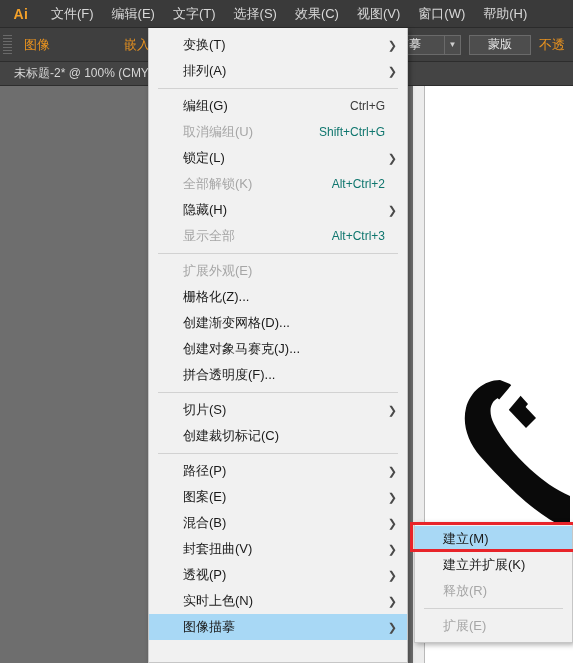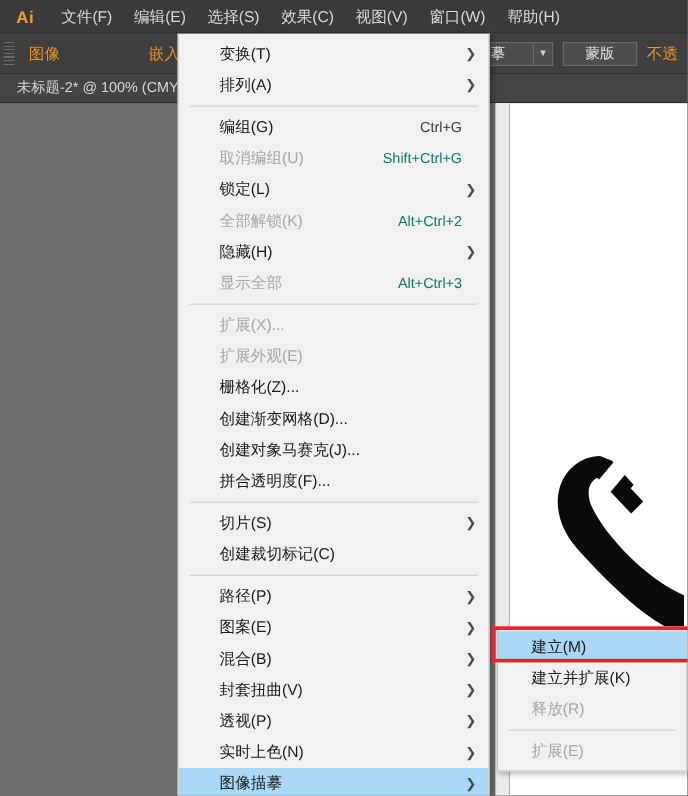--- a/index.html
+++ b/index.html
@@ -161,20 +161,21 @@
 </head>
 <body>
 
 <div id="app">
 
   <div class="menubar">
     <div class="ai-logo">Ai</div>
     <div id="menubar-items" style="display:flex;align-items:center;">
         <div class="menubar-item">文件(F)</div>
         <div class="menubar-item">编辑(E)</div>
+        <div class="menubar-item">文字(T)</div>
         <div class="menubar-item">选择(S)</div>
         <div class="menubar-item">效果(C)</div>
         <div class="menubar-item">视图(V)</div>
         <div class="menubar-item">窗口(W)</div>
         <div class="menubar-item">帮助(H)</div>
       </div>
   </div>
 
   <div class="controlbar">
     <div class="grip"></div>
@@ -247,23 +248,20 @@
       <div class="mi">
         <span>隐藏(H)</span>
         <span class="arrow">❯</span>
       </div>
       <div class="mi disabled">
         <span>显示全部</span>
         <span class="sc">Alt+Ctrl+3</span>
       </div>
       <div class="sep"></div>
       <div class="mi disabled">
-        <span>扩展(X)...</span>
-      </div>
-      <div class="mi disabled">
         <span>扩展外观(E)</span>
       </div>
       <div class="mi">
         <span>栅格化(Z)...</span>
       </div>
       <div class="mi">
         <span>创建渐变网格(D)...</span>
       </div>
       <div class="mi">
         <span>创建对象马赛克(J)...</span>

